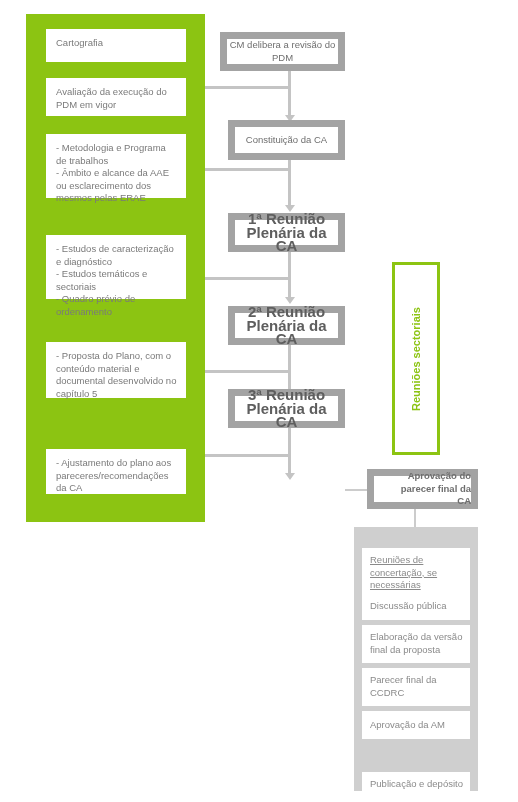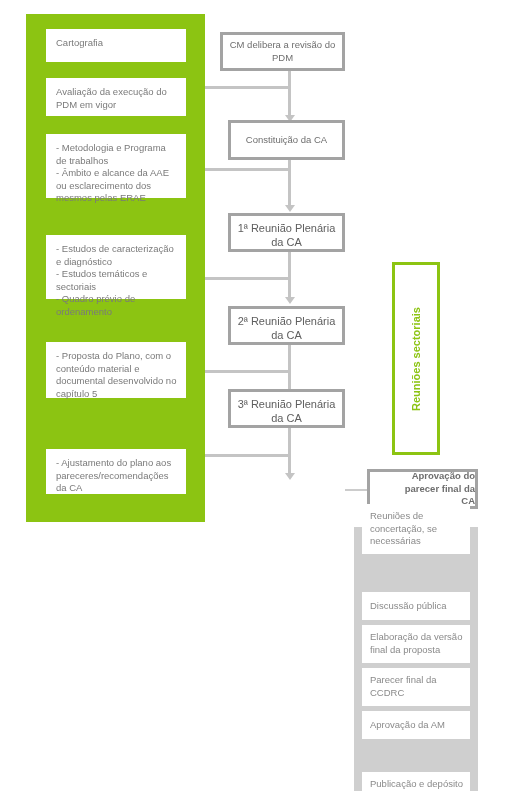--- a/index.html
+++ b/index.html
@@ -38,36 +38,35 @@
     color: #7a7a7a;
     font-size: 9.5px;
     line-height: 12.5px;
     padding: 7px 8px 7px 9px;
   }
 
   
   .proc-box {
     position: absolute;
     background: #ffffff;
-    border: 3px solid #a3a3a3;
+    border: 7px solid #a3a3a3;
     box-sizing: border-box;
     display: flex;
     align-items: center;
     justify-content: center;
     text-align: center;
     color: #6e6e6e;
     font-size: 9.5px;
     line-height: 12.5px;
   }
   .proc-box.bold {
-    font-weight: normal;
+    font-weight: bold;
     color: #5e5e5e;
-    font-size: 11px;
+    font-size: 15px;
     line-height: 13.5px;
-    align-items: flex-end;
   }
   .proc-box.left-text {
     justify-content: flex-start;
     text-align: right;
     padding-left: 26px;
     font-weight: bold;
   }
 
   
   .vert-box {
@@ -219,21 +218,21 @@
   <div class="vert-box">
     <span class="vert-label">Reuniões sectoriais</span>
   </div>
 
   <div class="proc-box left-text" style="left:367px;top:469px;width:111px;height:40px;">
     <span>Aprovação do parecer final da CA</span>
   </div>
 
   <div class="grey-panel"></div>
 
-  <div class="grey-item" style="top:504px;height:50px;">
+  <div class="grey-item" style="top:548px;height:50px;text-decoration:underline;">
     <span>Reuniões de concertação, se necessárias</span>
   </div>
 
   <div class="grey-item" style="top:592px;height:28px;display:flex;align-items:center;">
     <span>Discussão pública</span>
   </div>
 
   <div class="grey-item" style="top:625px;height:38px;">
     <span>Elaboração da versão final da proposta</span>
   </div>

